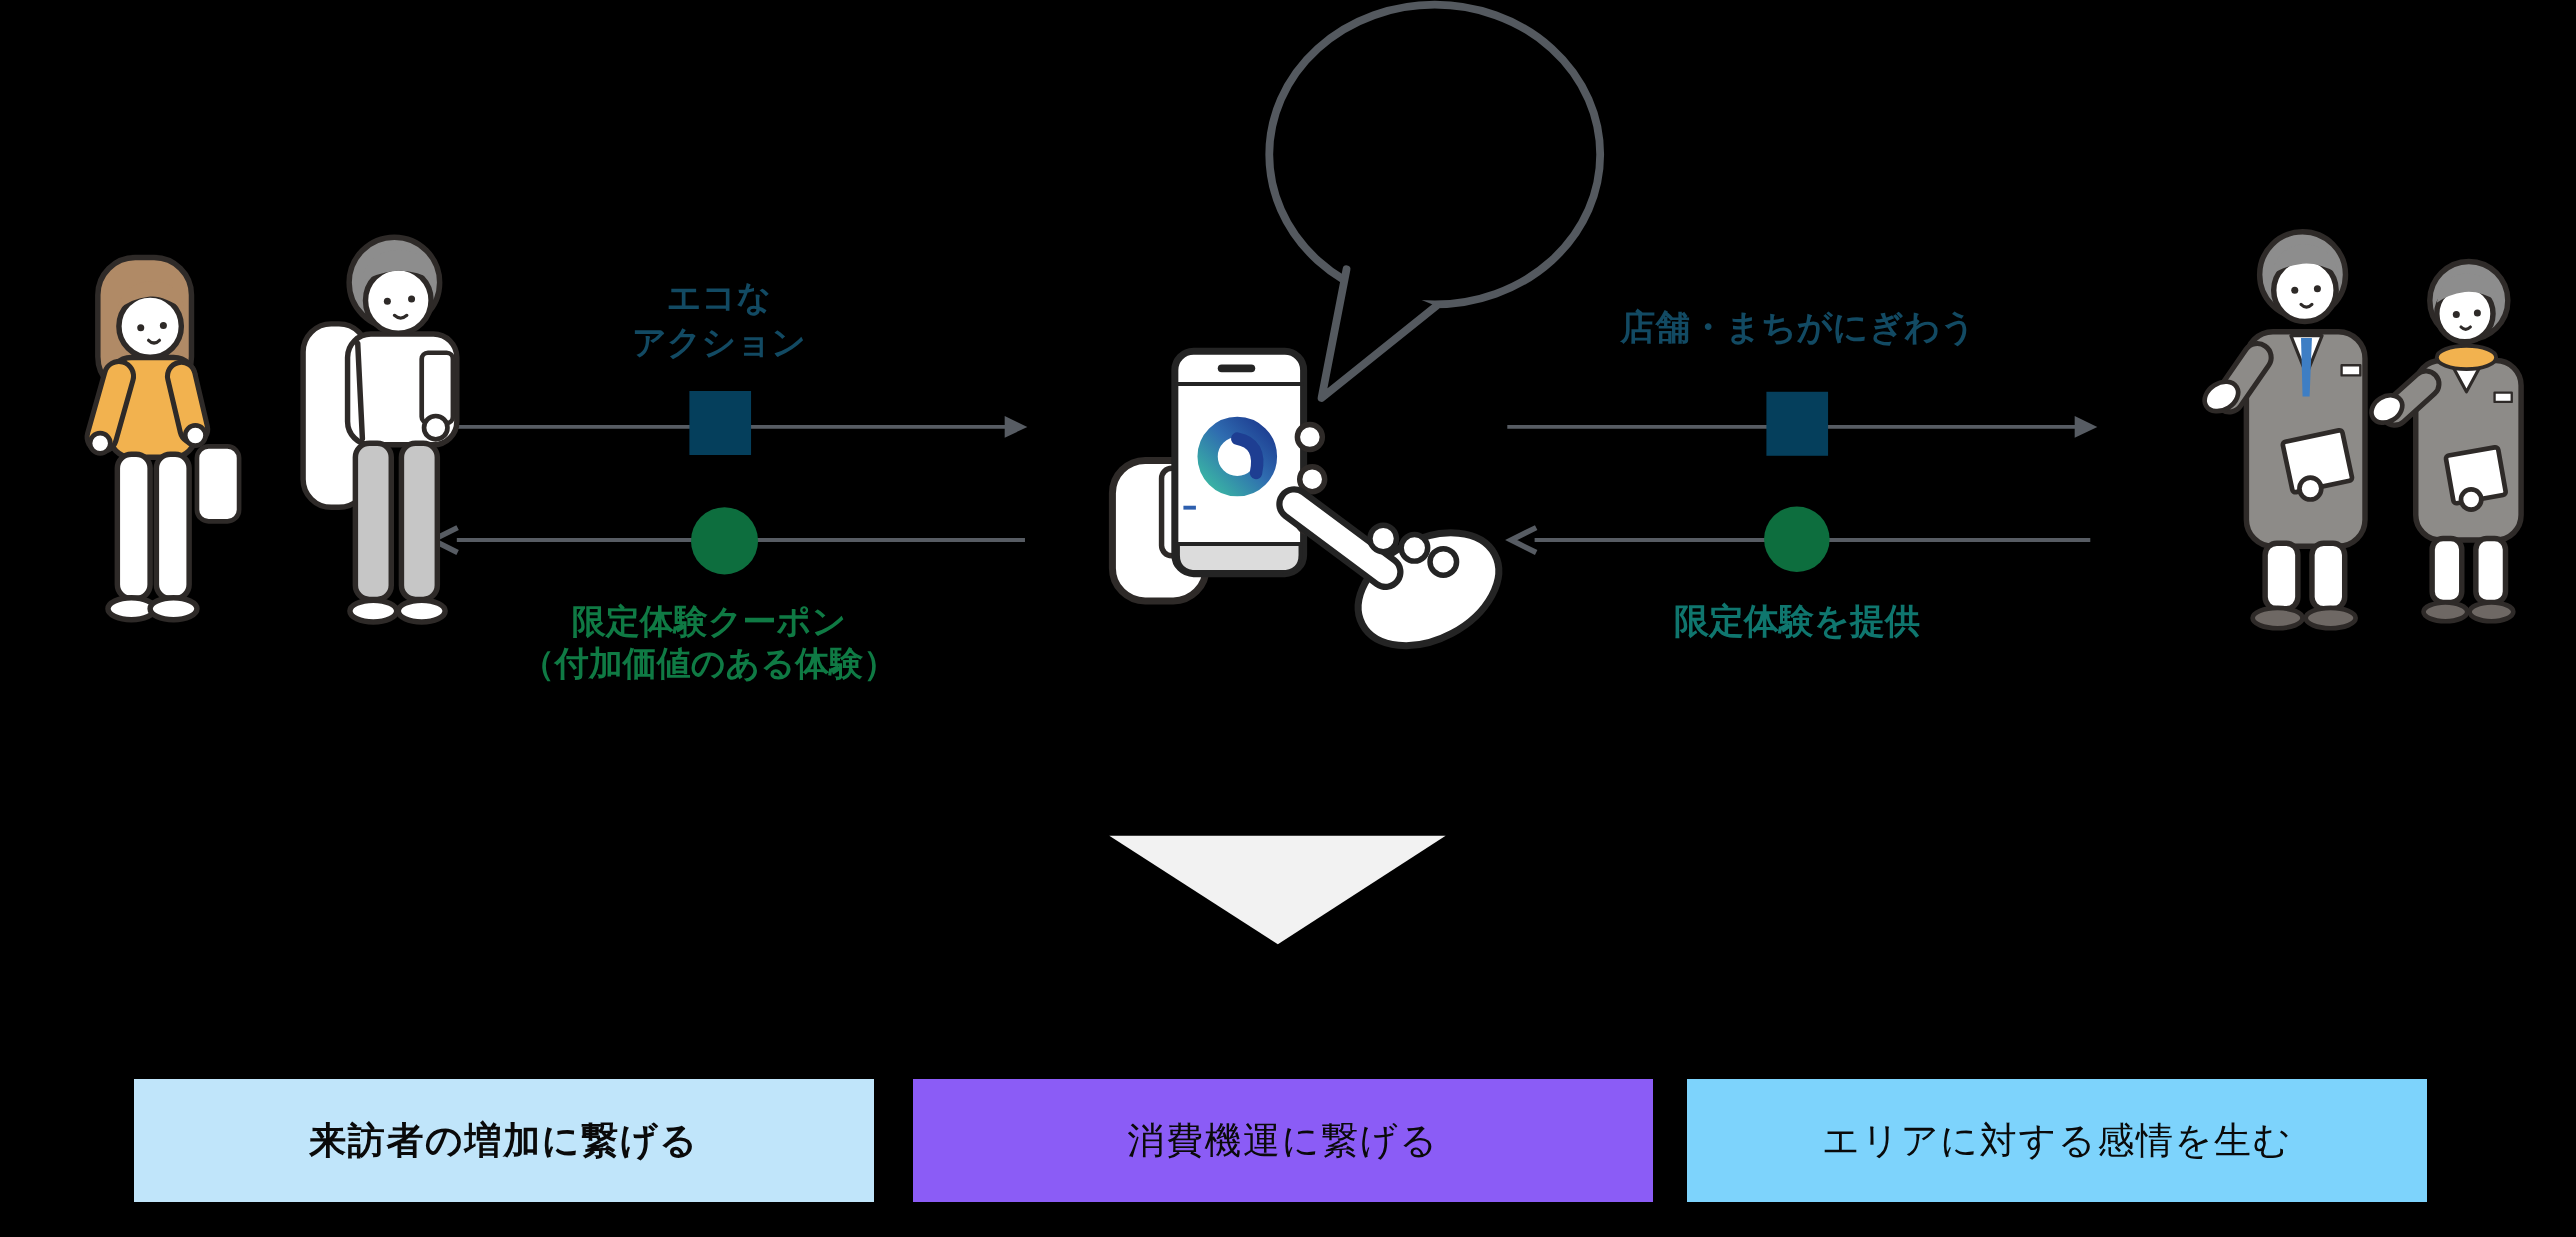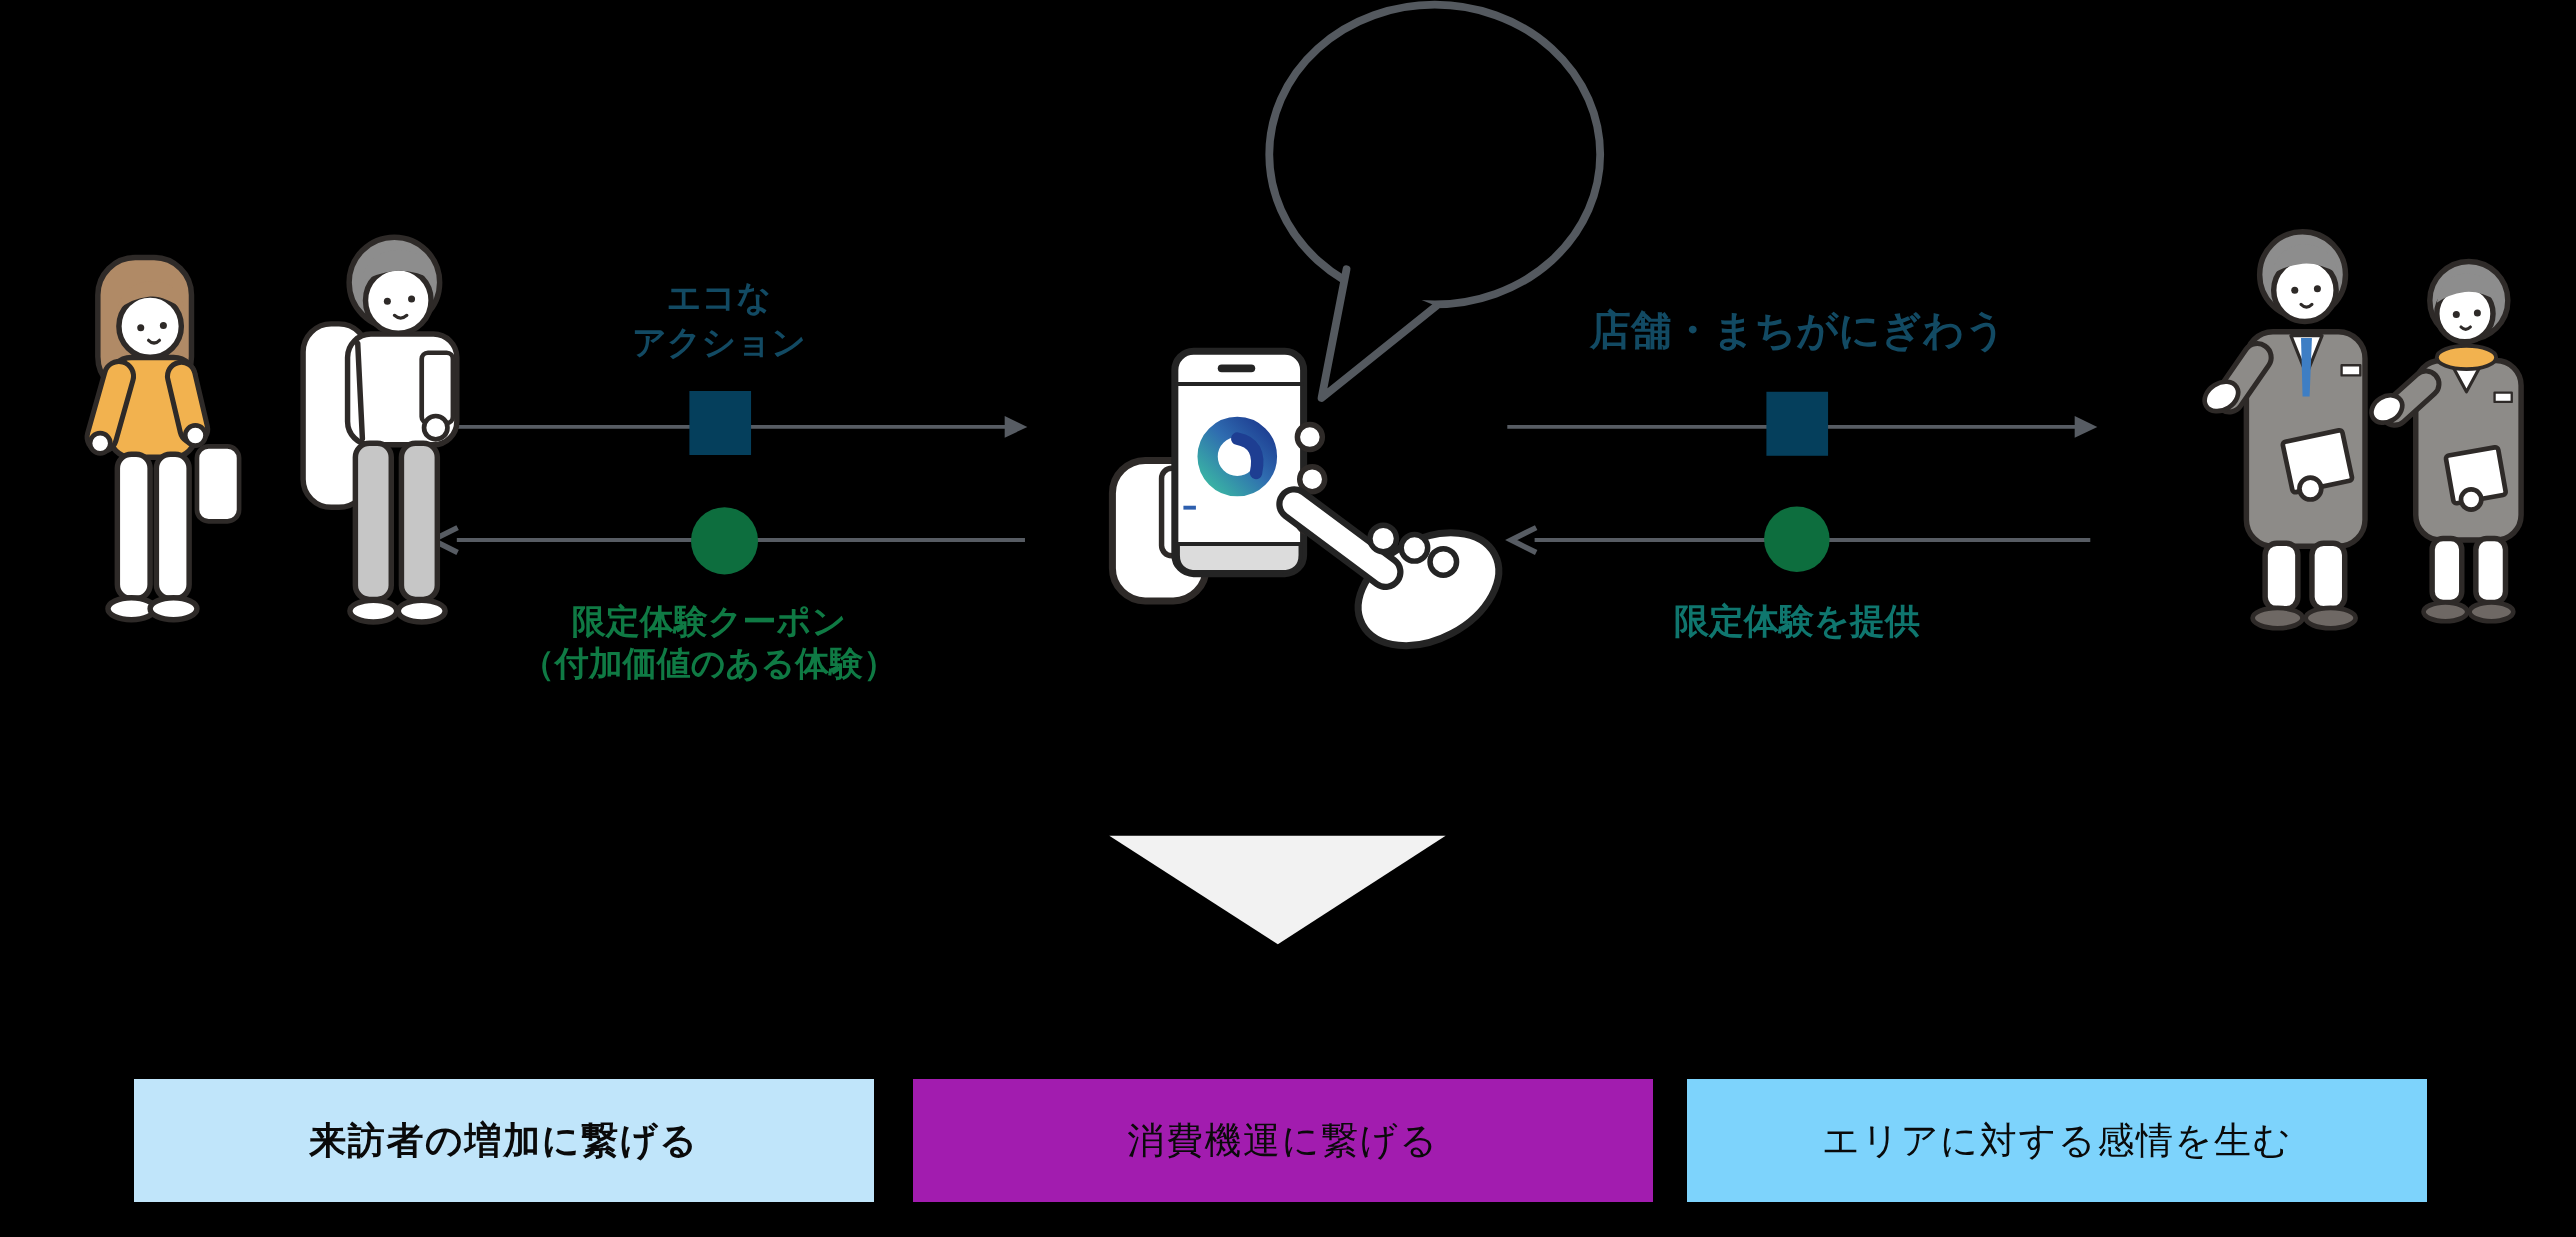--- a/index.html
+++ b/index.html
@@ -14,21 +14,21 @@
   .flow-label{
     position:absolute;
     transform:translateX(-50%);
     text-align:center;
     font-weight:bold;
     white-space:nowrap;
   }
   .flow-label .ln{display:block;}
   .lbl-eco{left:719px;top:275px;font-size:34px;line-height:1.32;}
   .lbl-coupon{left:709px;top:600px;font-size:34px;line-height:1.24;}
-  .lbl-shop{left:1798px;top:306px;font-size:41px;line-height:1.2;}
+  .lbl-shop{left:1798px;top:306px;font-size:35px;line-height:1.2;}
   .lbl-provide{left:1797px;top:600px;font-size:35px;line-height:1.2;}
   .outcome-box{
     position:absolute;
     top:1079px;
     width:740px;height:123px;
     display:flex;align-items:center;justify-content:center;
     font-size:37px;font-weight:500;
     color:#0a0a0a;
     letter-spacing:1.6px;
   }
@@ -204,21 +204,21 @@
     <span class="ln">店舗・まちがにぎわう</span>
   </div>
 
   <div class="flow-label lbl-provide" style="color: #0f766e;">
     <span class="ln">限定体験を提供</span>
   </div>
 
   <div class="outcome-box box-1" style="background-color: rgb(192, 229, 250);">
     <span>来訪者の増加に繋げる</span>
   </div>
-  <div class="outcome-box box-2" style="background-color: #a21caf;">
+  <div class="outcome-box box-2" style="background-color: #8b5cf6;">
     <span>消費機運に繋げる</span>
   </div>
   <div class="outcome-box box-3" style="background-color: #7dd3fc;">
     <span>エリアに対する感情を生む</span>
   </div>
 
 </div>
 
 
 </body></html>

